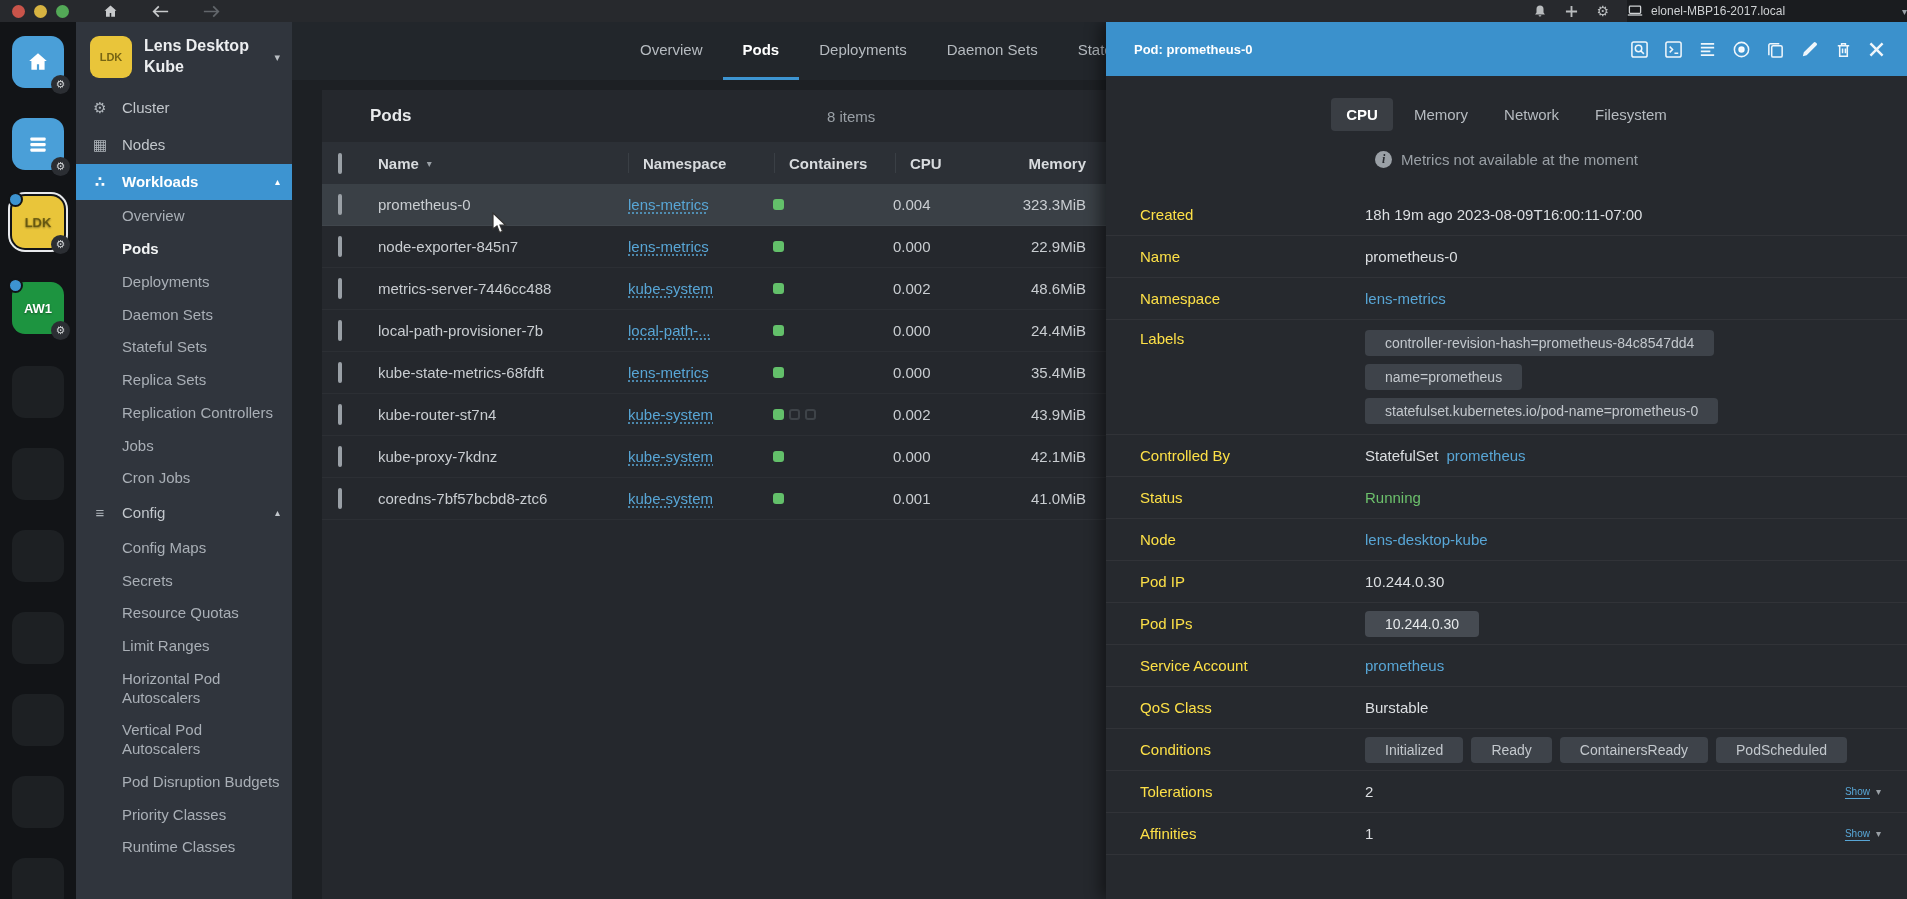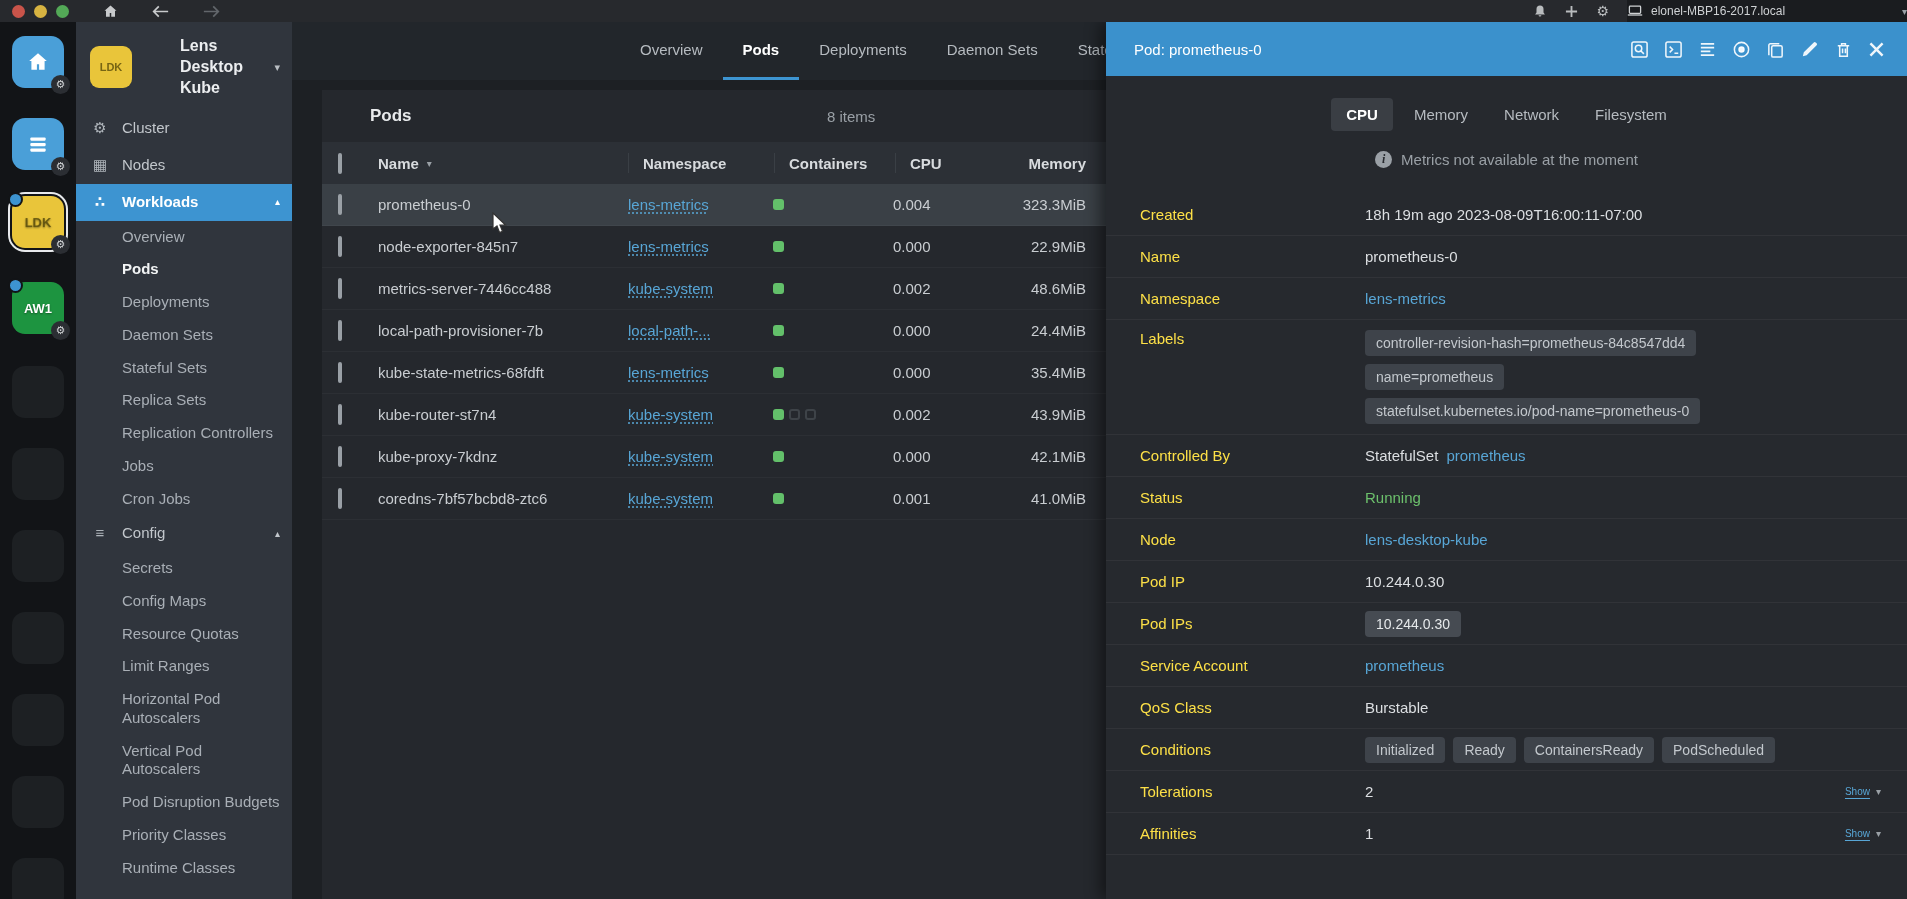--- a/index.html
+++ b/index.html
@@ -33,21 +33,21 @@
               justify-content:center;}
   .badge-dot{position:absolute;left:-4px;top:-4px;width:11px;height:11px;border-radius:50%;
              background:#3d94d1;border:2px solid #121417;}
   .rail-ph{position:absolute;left:12px;width:52px;height:52px;border-radius:13px;background:#1d2023;}
   
   .sidebar{position:absolute;left:76px;top:22px;bottom:0;width:216px;background:#30353d;z-index:9;
            overflow:hidden;}
   .sb-header{display:flex;align-items:center;gap:12px;padding:14px 12px 12px 14px;}
   .sb-logo{width:42px;height:42px;border-radius:9px;background:#e9c53a;display:flex;align-items:center;
            justify-content:center;font-size:11px;font-weight:bold;color:rgba(90,76,10,.8);flex:0 0 auto;}
-  .sb-title{font-weight:bold;color:#eceef0;font-size:16px;line-height:1.3;margin-left:36px;}
+  .sb-title{font-weight:bold;color:#eceef0;font-size:16px;line-height:1.3;}
   .sb-caret{margin-left:auto;color:#b9bec3;font-size:11px;}
   .sb-items{position:relative;}
   .sb-item{display:flex;align-items:center;gap:12px;padding:9px 12px 9px 14px;color:#c2c7cc;
            cursor:default;line-height:1.25;}
   .sb-item .ic{width:20px;text-align:center;font-size:15px;color:#aeb4ba;flex:0 0 auto;}
   .sb-item.active{background:#3d94d1;color:#fff;font-weight:bold;}
   .sb-item.active .ic{color:#fff;}
   .sb-item .exp{margin-left:auto;font-size:10px;color:inherit;}
   .sb-item.lvl1{padding:7px 12px 7px 46px;color:#a9afb6;font-size:15px;}
   .sb-item.lvl1.current{color:#f2f4f5;font-weight:bold;}
@@ -75,41 +75,41 @@
   .cb{width:16px;height:16px;border:2px solid #9aa0a6;border-radius:3px;box-sizing:border-box;}
   .trow{height:41px;color:#c9cdd1;border-bottom:1px solid rgba(255,255,255,.035);font-size:15px;}
   .trow.selected{background:#3a4046;}
   .nslink{color:#58a6d6;text-decoration:underline;text-decoration-style:dotted;text-underline-offset:3px;}
   .cdot{width:11px;height:11px;border-radius:3px;background:#63c06a;}
   .cdot.ghost{background:transparent;border:2px solid #4c5258;box-sizing:border-box;opacity:.65;}
   
   .panel{position:absolute;left:1106px;top:22px;right:0;bottom:0;background:#26292e;z-index:15;
          box-shadow:-6px 0 14px rgba(0,0,0,.45);}
   .panel-head{height:54px;background:#3b91cc;display:flex;align-items:center;padding:0 22px 0 28px;}
-  .panel-title{color:#fff;font-weight:normal;font-size:15px;}
+  .panel-title{color:#fff;font-weight:bold;font-size:13px;}
   .ptools{margin-left:auto;display:flex;align-items:center;gap:15px;color:rgba(255,255,255,.92);}
   .ptools .pico{display:flex;align-items:center;}
   .metric-tabs{display:flex;justify-content:center;gap:6px;margin-top:22px;}
   .mtab{padding:8px 15px;color:#b6bbc0;font-size:15px;border-radius:4px;}
   .mtab.active{background:#3a3e44;color:#fff;font-weight:bold;}
   .notice{display:flex;justify-content:center;align-items:center;gap:9px;margin-top:20px;
           color:#9aa0a6;font-size:15px;}
   .notice .iico{width:17px;height:17px;border-radius:50%;background:#9aa0a6;color:#26292e;
                 font-size:12px;font-weight:bold;display:flex;align-items:center;justify-content:center;
                 font-family:"Liberation Serif",serif;font-style:italic;}
   .fields{margin-top:26px;}
   .drow{display:flex;align-items:center;padding:0 26px 0 34px;min-height:42px;
         border-bottom:1px solid rgba(255,255,255,.05);box-sizing:border-box;}
   .drow.tall{align-items:flex-start;padding-top:10px;padding-bottom:10px;}
   .dlabel{width:225px;flex:0 0 auto;color:#fde047;}
   .dvalue{color:#dcdfe2;display:flex;flex-wrap:wrap;gap:8px;align-items:center;min-width:0;}
   .dvalue.stack{flex-direction:column;align-items:flex-start;}
   .plink{color:#58a6d6;}
   .status-running{color:#6cc06c;}
-  .chip{background:#3e434a;color:#c3c8cd;border-radius:4px;padding:5px 11px;font-size:14px;
+  .chip{background:#3e434a;color:#c3c8cd;border-radius:4px;padding:5px 20px;font-size:14px;
         white-space:nowrap;}
   .chip.bright{background:#464b52;color:#e6e9eb;}
   .dright{margin-left:auto;display:flex;align-items:center;gap:6px;}
   .showlink{color:#58a6d6;text-decoration:underline;text-underline-offset:3px;font-size:10px;}
   .dright .caret{color:#9aa0a6;font-size:10px;}
   
   .mouse{position:absolute;left:487px;top:212px;z-index:30;pointer-events:none;}
 </style>
 </head>
 <body>
@@ -247,24 +247,24 @@
         </div>
         <div class="sb-item lvl1">
           <span>Cron Jobs</span>
         </div>
         <div class="sb-item">
           <span class="ic">≡</span>
           <span>Config</span>
           <span class="exp">▴</span>
         </div>
         <div class="sb-item lvl1">
+          <span>Config Maps</span>
+        </div>
+        <div class="sb-item lvl1">
           <span>Secrets</span>
-        </div>
-        <div class="sb-item lvl1">
-          <span>Config Maps</span>
         </div>
         <div class="sb-item lvl1">
           <span>Resource Quotas</span>
         </div>
         <div class="sb-item lvl1">
           <span>Limit Ranges</span>
         </div>
         <div class="sb-item lvl1">
           <span>Horizontal Pod Autoscalers</span>
         </div>

